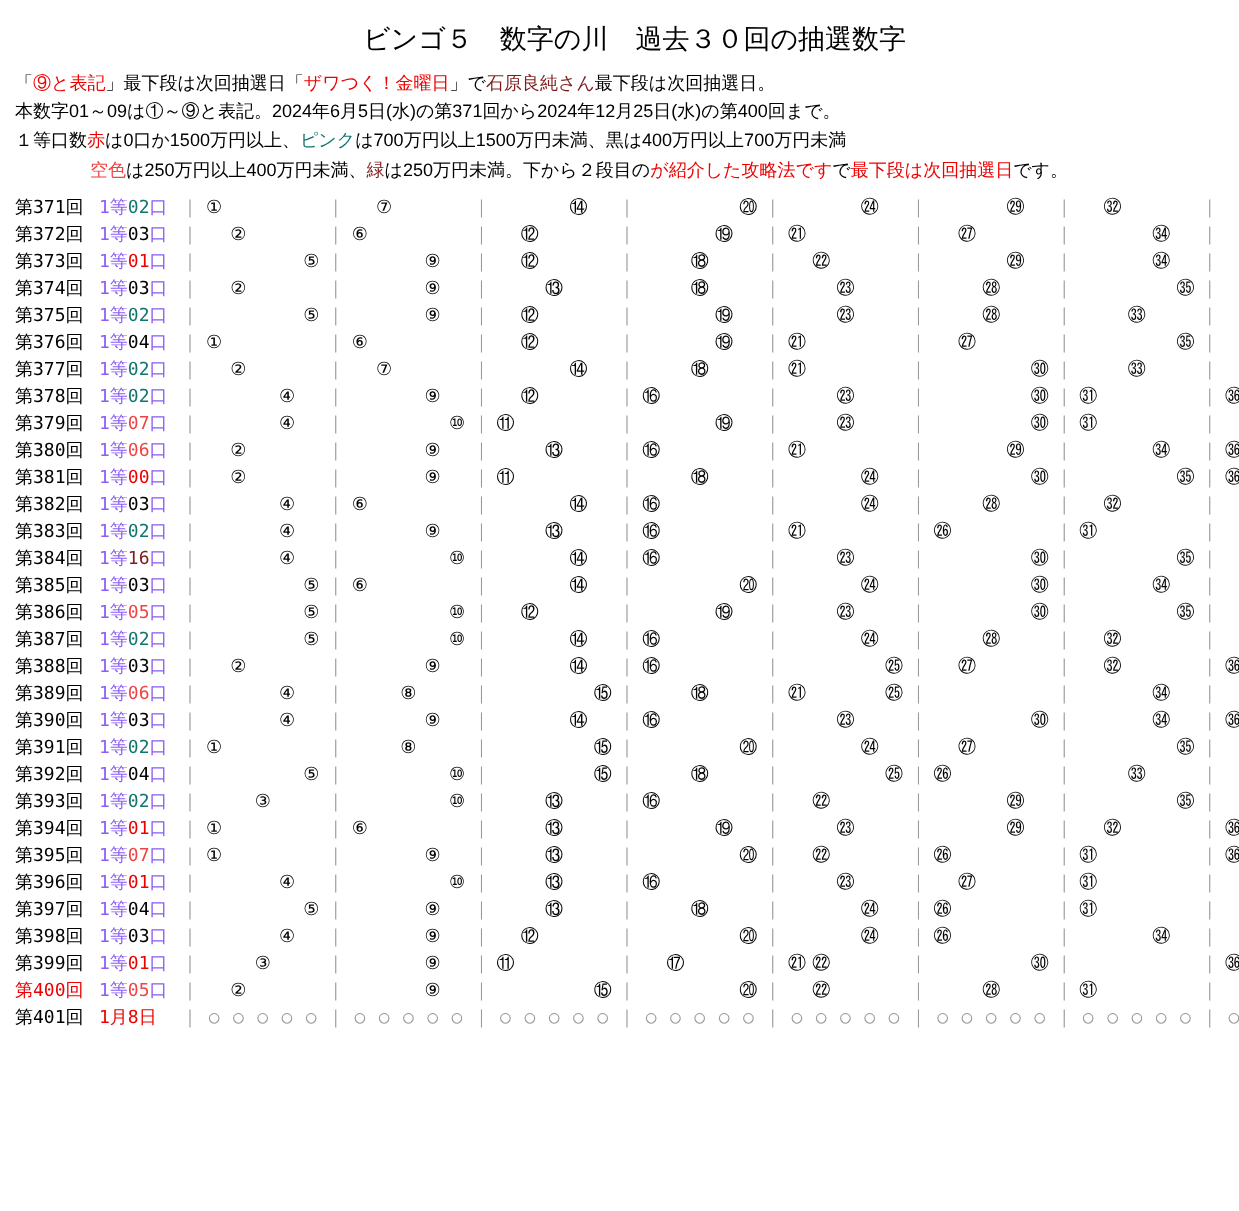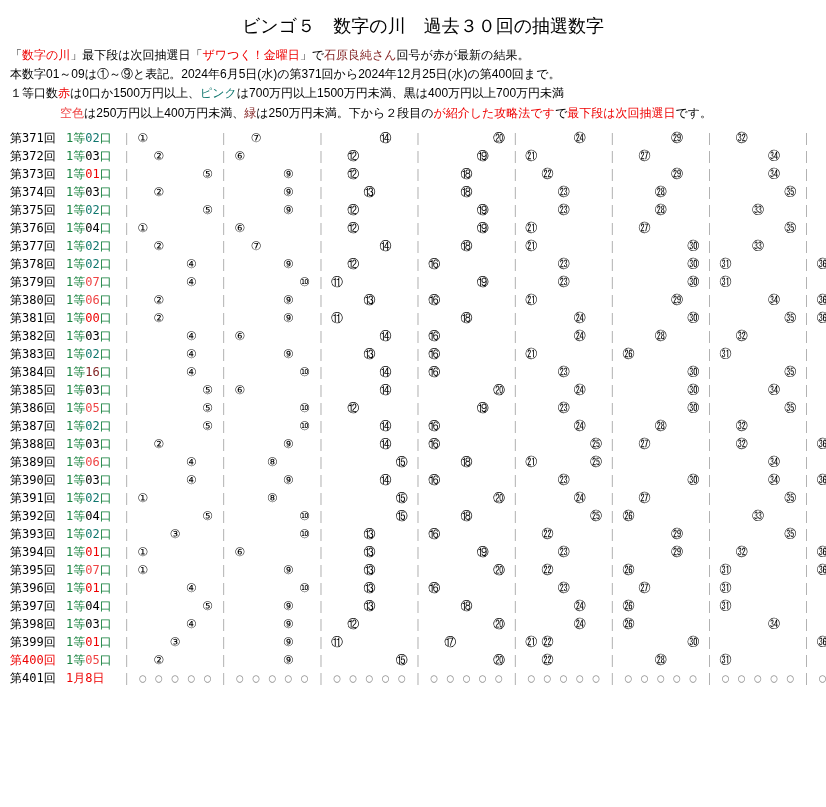--- a/index.html
+++ b/index.html
@@ -2,37 +2,37 @@
 <html><head>
 <meta charset="utf-8">
 <style>
 body{font-family:"Hiragino Kaku Gothic ProN","Meiryo",sans-serif;font-size:12px;margin:0;padding:10px;background:#fff;color:#000;width:826px}
 .title{text-align:center;font-size:18px;margin:4px 0 8px 0}
 .desc{font-size:12px;line-height:1.6;margin-bottom:6px}
 .red{color:#e00}
 .pink{color:#0f766e}
 .green{color:#7f1d1d}
 .skyblue{color:#ef4444}
-.blue{color:#15803d}
+.blue{color:#8b5cf6}
 .row{white-space:nowrap;font-size:12px;line-height:1.5;font-family:"MS Gothic","Osaka-Mono",monospace}
 .draw-no{display:inline-block;width:56px}
 .prize{display:inline-block;width:52px}
 .prize-num{}
 .cell{display:inline-block;width:16.2px;text-align:center;letter-spacing:-1px;color:#999}
 .filled{color:#000}
 .desc2{padding-left:50px}
 </style>
 </head>
 <body>
 
 <div class="title">ビンゴ５　数字の川　過去３０回の抽選数字</div>
 
 <div class="desc">
   <div>
-    <span>「</span><span class="red">数字の川</span><span>」最下段は次回抽選日「</span><span class="red">ザワつく！金曜日</span><span>」で</span><span class="green">石原良純さん</span><span>回号が赤が最新の結果。</span>
+    <span>「</span><span class="red">⑨と表記</span><span>」最下段は次回抽選日「</span><span class="red">ザワつく！金曜日</span><span>」で</span><span class="green">石原良純さん</span><span>最下段は次回抽選日。</span>
   </div>
   <div>本数字01～09は①～⑨と表記。2024年6月5日(水)の第371回から2024年12月25日(水)の第400回まで。</div>
   <div>
     <span>１等口数</span><span class="red">赤</span><span>は0口か1500万円以上、</span><span class="pink">ピンク</span><span>は700万円以上1500万円未満、黒は400万円以上700万円未満</span>
   </div>
   <div class="desc2">
     <span class="skyblue">空色</span><span>は250万円以上400万円未満、</span><span class="green">緑</span><span>は250万円未満。下から２段目の</span><span class="red">が紹介した攻略法です</span><span>で</span><span class="red">最下段は次回抽選日</span><span>です。</span>
   </div>
 </div>
 

